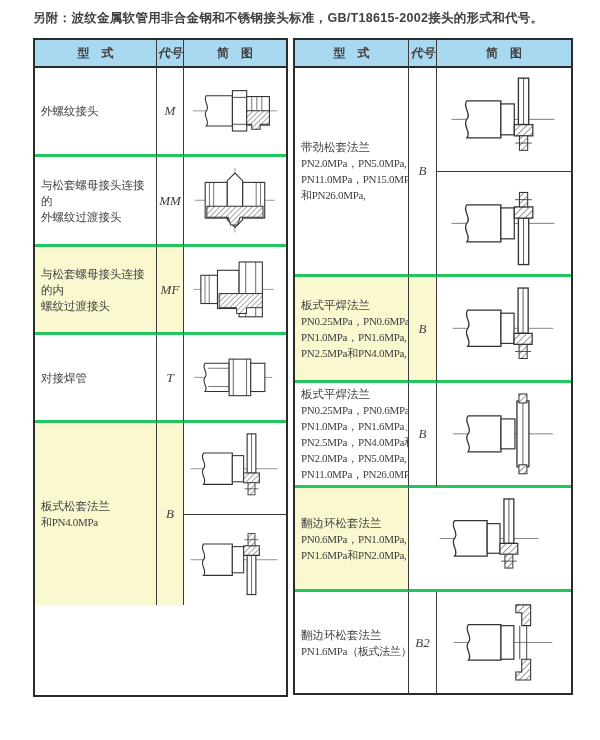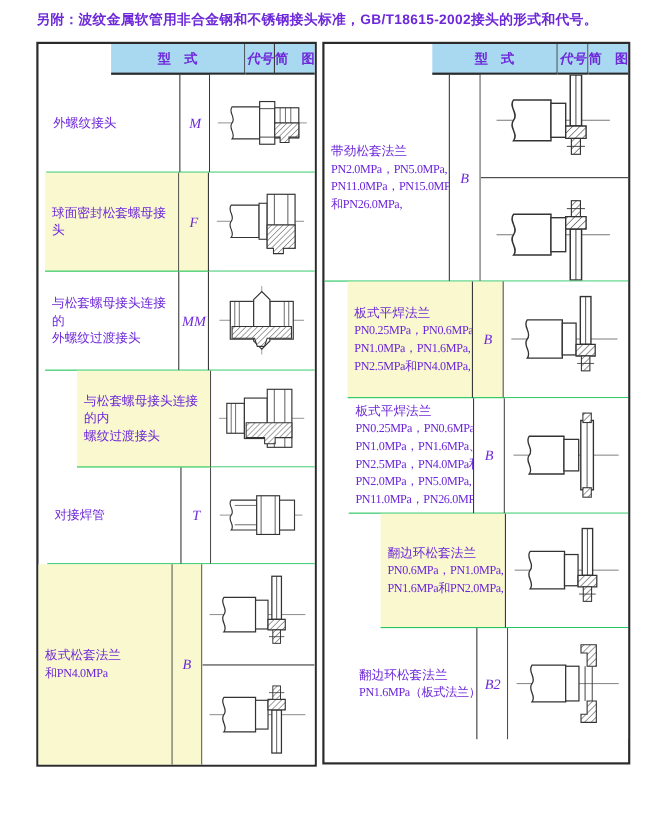--- a/index.html
+++ b/index.html
@@ -1,23 +1,23 @@
 <!DOCTYPE html>
 <html><head>
 <meta charset="utf-8">
 <style>
   html,body{margin:0;padding:0;background:#ffffff;}
   .page{position:relative;width:600px;height:740px;background:#ffffff;overflow:hidden;
-        font-family:"Liberation Sans","DejaVu Sans",sans-serif;color:#6d28d9;}
+        font-family:"Liberation Sans","DejaVu Sans",sans-serif;color:#404040;}
   .title{position:absolute;left:33px;top:10px;font-size:12.5px;font-weight:bold;letter-spacing:.3px;white-space:nowrap;}
-  .tbl{position:absolute;top:38px;border:2px solid #2b2b2b;display:flex;flex-direction:column;background:#fff;box-sizing:border-box;align-items:flex-end;}
+  .tbl{position:absolute;top:38px;border:2px solid #2b2b2b;display:flex;flex-direction:column;background:#fff;box-sizing:border-box;}
   .tbl-left{left:33px;width:255px;height:659px;}
   .tbl-right{left:293px;width:280px;height:657px;}
   .row{display:flex;flex-shrink:0;box-sizing:border-box;}
-  .cell{box-sizing:border-box;border-right:1px solid #3a3a3a;border-bottom:1px solid #22c55e;overflow:hidden;}
+  .cell{box-sizing:border-box;border-right:1px solid #3a3a3a;border-bottom:3px solid #22c55e;overflow:hidden;}
   .cell:last-child{border-right:none;}
   .row:last-child .cell{border-bottom:none;}
   .head .cell{background:#a9d9f1;border-bottom:2px solid #2b2b2b;display:flex;align-items:center;justify-content:center;
         font-size:12px;font-weight:bold;padding:0;}
   .c-type{width:122px;display:flex;flex-direction:column;justify-content:center;padding:4px 3px 4px 6px;
         font-size:11.5px;line-height:16px;}
   .c-code{width:27px;display:flex;align-items:center;justify-content:center;
         font-family:"Liberation Serif","DejaVu Serif",serif;font-size:13px;font-style:italic;}
   .c-diag{flex:1;display:flex;align-items:center;justify-content:center;background:#fff;}
   .tbl-right .c-type{width:114px;}
@@ -159,50 +159,40 @@
           <div>外螺纹接头</div>
         </div>
       <div class="cell c-code">M</div>
       <div class="cell c-diag">
         <svg class="dg" viewBox="0 0 110 90">
             <use href="#d-male"></use>
           </svg>
       </div>
     </div>
 
-    <div class="row" style="height:90px">
-      <div class="cell c-type hl">
-          <div>球面密封松套螺母接头</div>
-        </div>
-      <div class="cell c-code hl">F</div>
-      <div class="cell c-diag">
-        <svg class="dg" viewBox="0 0 110 90">
-            <use href="#d-nut"></use>
-          </svg>
-      </div>
-    </div>
 
     <div class="row" style="height:90px">
       <div class="cell c-type">
         <div>与松套螺母接头连接的</div>
         <div>外螺纹过渡接头</div>
       </div>
       <div class="cell c-code">MM</div>
       <div class="cell c-diag">
         <svg class="dg" viewBox="0 0 110 90">
             <use href="#d-nipple"></use>
           </svg>
       </div>
     </div>
 
     <div class="row" style="height:88px">
       <div class="cell c-type hl">
         <div>与松套螺母接头连接的内</div>
         <div>螺纹过渡接头</div>
       </div>
+      <div class="cell c-code hl">MF</div>
       <div class="cell c-diag">
         <svg class="dg" viewBox="0 0 110 90">
             <use href="#d-mf"></use>
           </svg>
       </div>
     </div>
 
     <div class="row" style="height:88px">
       <div class="cell c-type">
           <div>对接焊管</div>
@@ -236,21 +226,21 @@
     </div>
   </div>
 
   <div class="tbl tbl-right">
     <div class="row head" style="height:28px">
       <div class="cell c-type">型　式</div>
       <div class="cell c-code">代号</div>
       <div class="cell c-diag">简　图</div>
     </div>
 
-    <div class="row" style="height:188px">
+    <div class="row" style="height:209px">
       <div class="cell c-type">
         <div>带劲松套法兰</div>
         <div class="pn">PN2.0MPa，PN5.0MPa,</div>
         <div class="pn">PN11.0MPa，PN15.0MPa,</div>
         <div class="pn">和PN26.0MPa,</div>
       </div>
       <div class="cell c-code">B</div>
       <div class="cell c-diag split">
         <div class="half">
           <svg class="dg" viewBox="0 0 110 90">

